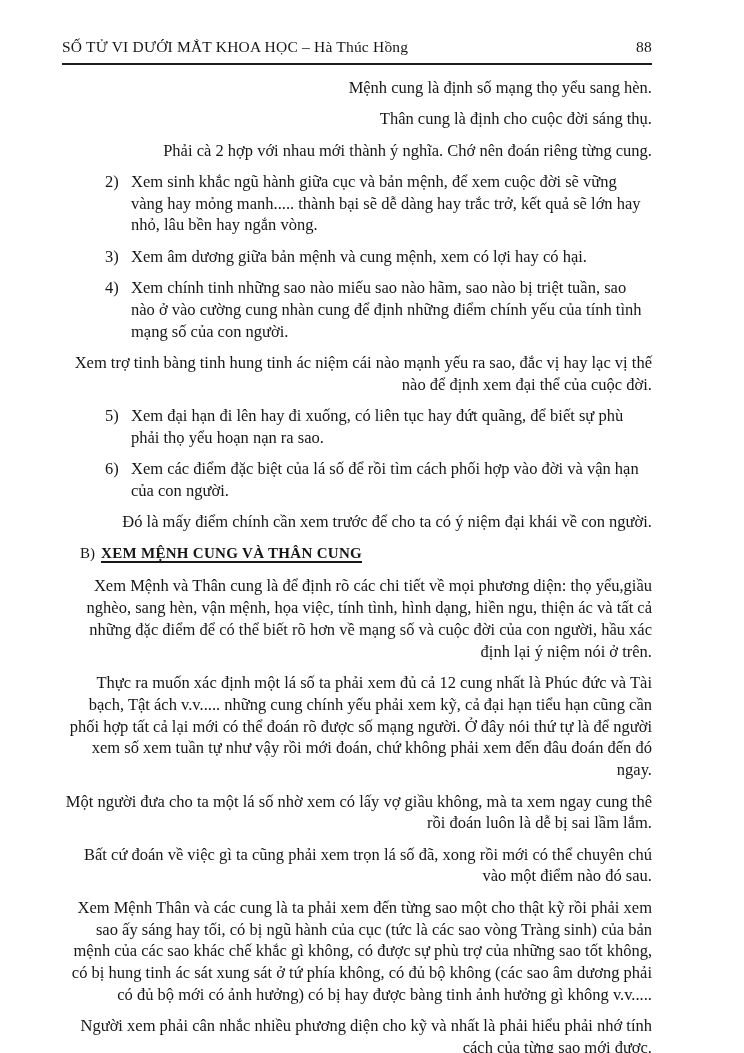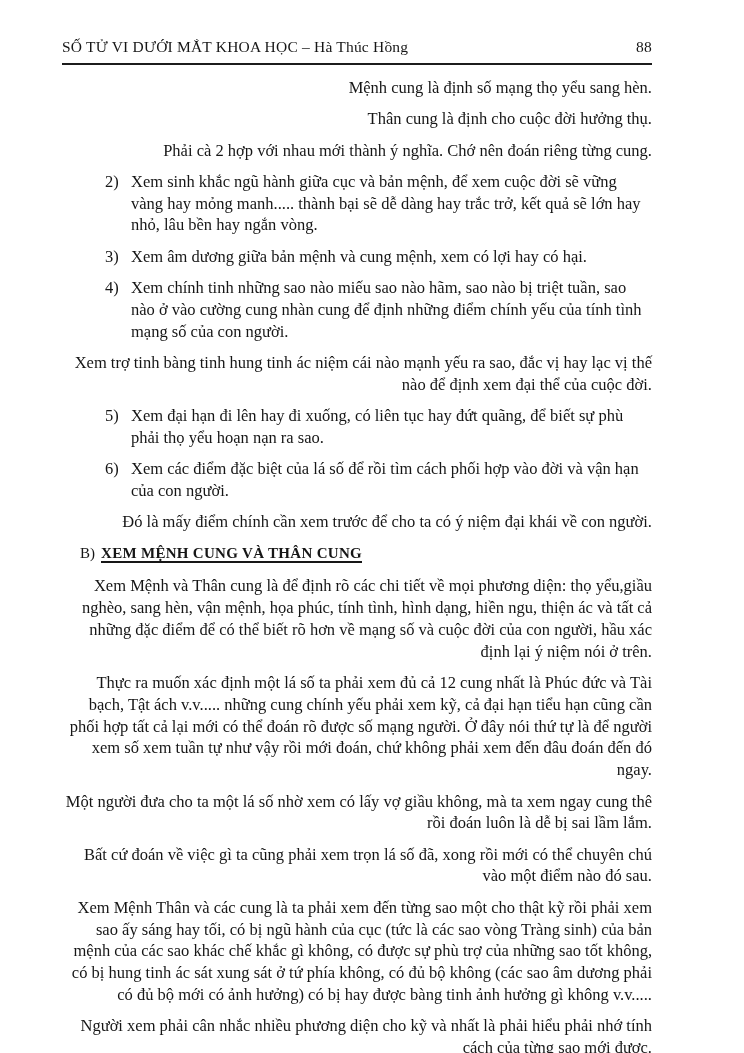--- a/index.html
+++ b/index.html
@@ -66,21 +66,21 @@
 <div class="page">
 
   <div class="header">
     <span class="header-title">SỐ TỬ VI DƯỚI MẮT KHOA HỌC – Hà Thúc Hồng</span>
     <span class="header-page">88</span>
   </div>
 
   <div class="content">
 
     <p class="p indent">Mệnh cung là định số mạng thọ yểu sang hèn.</p>
-    <p class="p indent">Thân cung là định cho cuộc đời hưởng thụ.</p>
+    <p class="p indent">Thân cung là định cho cuộc đời sáng thụ.</p>
     <p class="p indent">Phải cà 2 hợp với nhau mới thành ý nghĩa. Chớ nên đoán riêng từng cung.</p>
 
     <div class="li">
       <span class="li-marker">2)</span>
       <span class="li-text">Xem sinh khắc ngũ hành giữa cục và bản mệnh, để xem cuộc đời sẽ vững vàng hay mỏng manh..... thành bại sẽ dễ dàng hay trắc trở, kết quả sẽ lớn hay nhỏ, lâu bền hay ngắn vòng.</span>
     </div>
     <div class="li">
       <span class="li-marker">3)</span>
       <span class="li-text">Xem âm dương giữa bản mệnh và cung mệnh, xem có lợi hay có hại.</span>
     </div>
@@ -99,21 +99,21 @@
       <span class="li-marker">6)</span>
       <span class="li-text">Xem các điểm đặc biệt của lá số để rồi tìm cách phối hợp vào đời và vận hạn của con người.</span>
     </div>
 
     <p class="p indent">Đó là mấy điểm chính cần xem trước để cho ta có ý niệm đại khái về con người.</p>
 
     <div class="heading">
       <span class="h-label">B)</span><span class="h-title">XEM MỆNH CUNG VÀ THÂN CUNG</span>
     </div>
 
-    <p class="p">Xem Mệnh và Thân cung là để định rõ các chi tiết về mọi phương diện: thọ yểu,giầu nghèo, sang hèn, vận mệnh, họa phúc, tính tình, hình dạng, hiền ngu, thiện ác và tất cả những đặc điểm để có thể biết rõ hơn về mạng số và cuộc đời của con người, hầu xác định lại ý niệm nói ở trên.</p>
+    <p class="p">Xem Mệnh và Thân cung là để định rõ các chi tiết về mọi phương diện: thọ yểu,giầu nghèo, sang hèn, vận mệnh, họa việc, tính tình, hình dạng, hiền ngu, thiện ác và tất cả những đặc điểm để có thể biết rõ hơn về mạng số và cuộc đời của con người, hầu xác định lại ý niệm nói ở trên.</p>
     <p class="p">Thực ra muốn xác định một lá số ta phải xem đủ cả 12 cung nhất là Phúc đức và Tài bạch, Tật ách v.v..... những cung chính yếu phải xem kỹ, cả đại hạn tiểu hạn cũng cần phối hợp tất cả lại mới có thể đoán rõ được số mạng người. Ở đây nói thứ tự là để người xem số xem tuần tự như vậy rồi mới đoán, chứ không phải xem đến đâu đoán đến đó ngay.</p>
     <p class="p">Một người đưa cho ta một lá số nhờ xem có lấy vợ giầu không, mà ta xem ngay cung thê rồi đoán luôn là dễ bị sai lầm lắm.</p>
     <p class="p">Bất cứ đoán về việc gì ta cũng phải xem trọn lá số đã, xong rồi mới có thể chuyên chú vào một điểm nào đó sau.</p>
     <p class="p">Xem Mệnh Thân và các cung là ta phải xem đến từng sao một cho thật kỹ rồi phải xem sao ấy sáng hay tối, có bị ngũ hành của cục (tức là các sao vòng Tràng sinh) của bản mệnh của các sao khác chế khắc gì không, có được sự phù trợ của những sao tốt không, có bị hung tinh ác sát xung sát ở tứ phía không, có đủ bộ không (các sao âm dương phải có đủ bộ mới có ảnh hưởng) có bị hay được bàng tinh ảnh hưởng gì không v.v.....</p>
     <p class="p">Người xem phải cân nhắc nhiều phương diện cho kỹ và nhất là phải hiểu phải nhớ tính cách của từng sao mới được.</p>
 
   </div>
 </div>
 
 </body></html>

